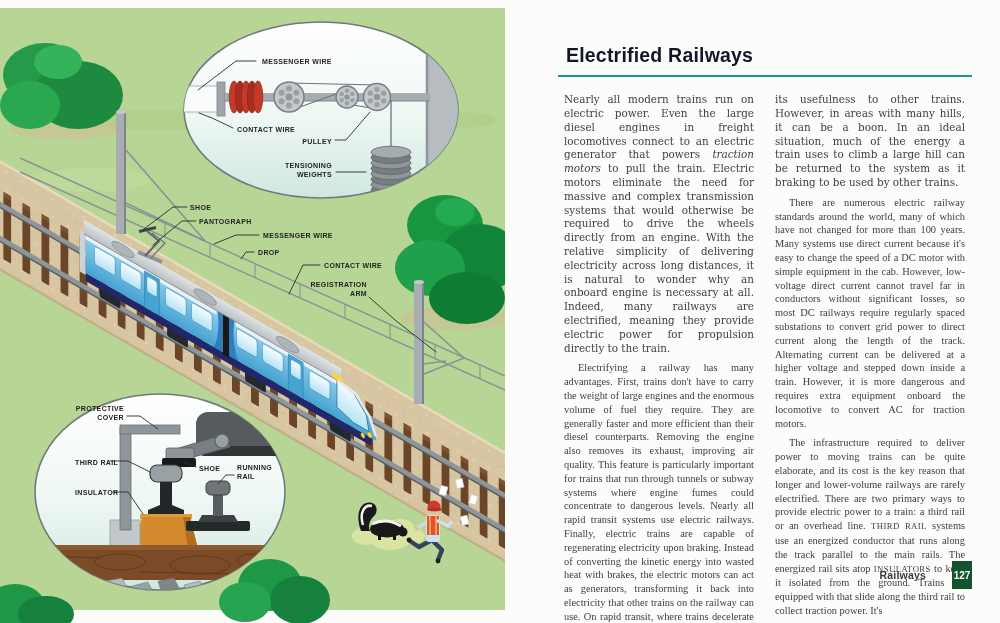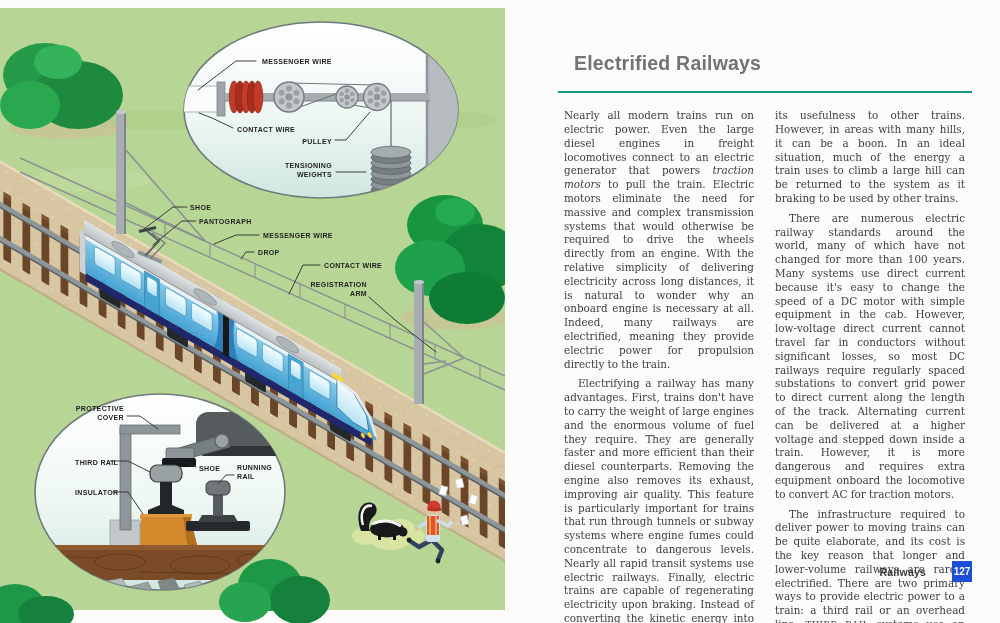--- a/index.html
+++ b/index.html
@@ -1,30 +1,30 @@
 <!DOCTYPE html>
 <html><head>
 <meta charset="utf-8">
 <style>
   html,body{margin:0;padding:0;}
   body{width:1000px;height:623px;position:relative;background:#fcfcfa;font-family:"Liberation Sans",sans-serif;overflow:hidden;}
   .illustration{position:absolute;left:0;top:0;width:505px;height:623px;}
   .illustration svg{display:block;}
   .text-page{position:absolute;left:558px;top:36px;width:414px;}
-  .page-title{margin:16px;font:bold 19.5px "Liberation Sans",sans-serif;color:#737373;letter-spacing:.2px;}
+  .page-title{margin:8px;font:bold 19.5px "Liberation Sans",sans-serif;color:#0f172a;letter-spacing:.2px;}
   .title-rule{height:2.3px;background:#18998a;margin:7px 0 10px 0;}
   .cols{display:flex;gap:9px;}
   .col{width:202px;font-family:"DejaVu Serif",serif;font-size:10.4px;line-height:13.8px;color:#3e3e3e;text-align:justify;}
   .col p{margin:6px;}
-  .col p + p{text-indent:14px;}
+  .col p + p{text-indent:14px;font-family:Liberation Serif, serif;}
   .col em{font-style:italic;}
   .col .sc{font-size:8.7px;letter-spacing:.4px;}
   .footer{position:absolute;left:538px;top:561px;width:434px;display:flex;justify-content:flex-end;align-items:center;gap:26px;}
   .footer-section{font:bold 10.5px "Liberation Sans",sans-serif;color:#3a3a3a;letter-spacing:.2px;}
-  .page-num{background:#1d4ed8;color:#ffffff;font:bold 10px "Liberation Sans",sans-serif;width:20px;height:21px;display:flex;align-items:center;justify-content:center;}
+  .page-num{background:#14532d;color:#ffffff;font:bold 10px "Liberation Sans",sans-serif;width:20px;height:28px;display:flex;align-items:center;justify-content:center;}
   .ill-label{font-family:"Liberation Sans",sans-serif;font-size:7px;font-weight:bold;letter-spacing:.35px;fill:#232323;}
   .leader{fill:none;stroke:#2a2a2a;stroke-width:.9;stroke-linejoin:round;stroke-linecap:round;}
 </style>
 </head>
 <body>
 
 <div class="illustration">
 <svg width="505" height="623" viewBox="0 0 505 623" xmlns="http://www.w3.org/2000/svg">
   <defs>
     <linearGradient id="insetGrad" x1="0" y1="0" x2="0" y2="1">

